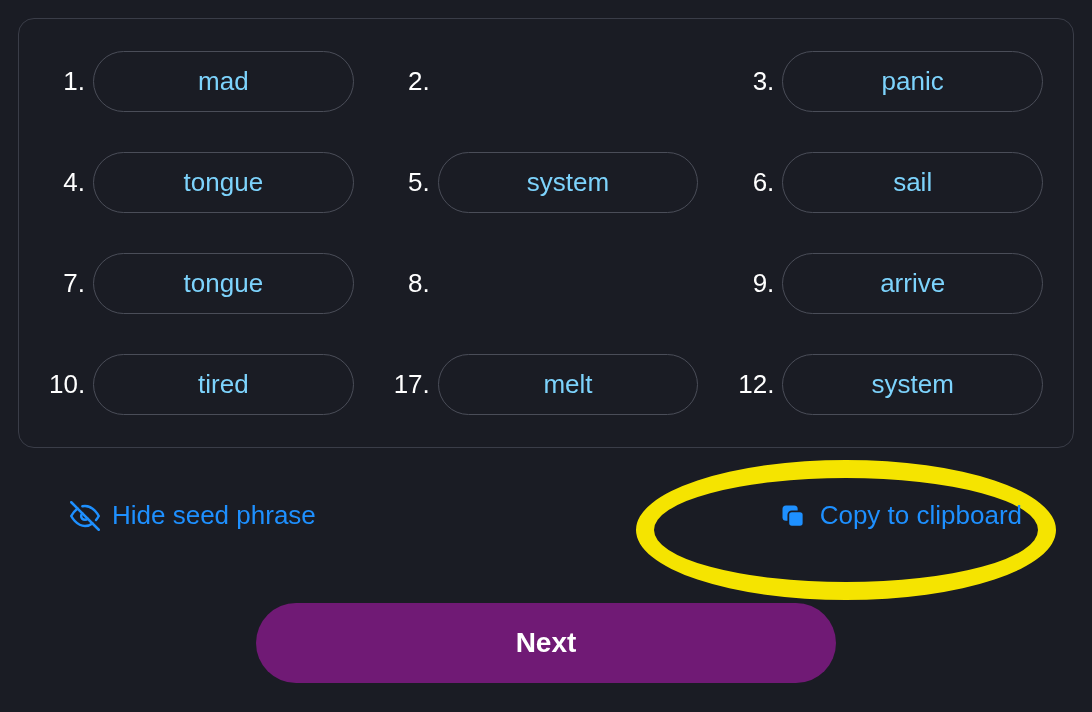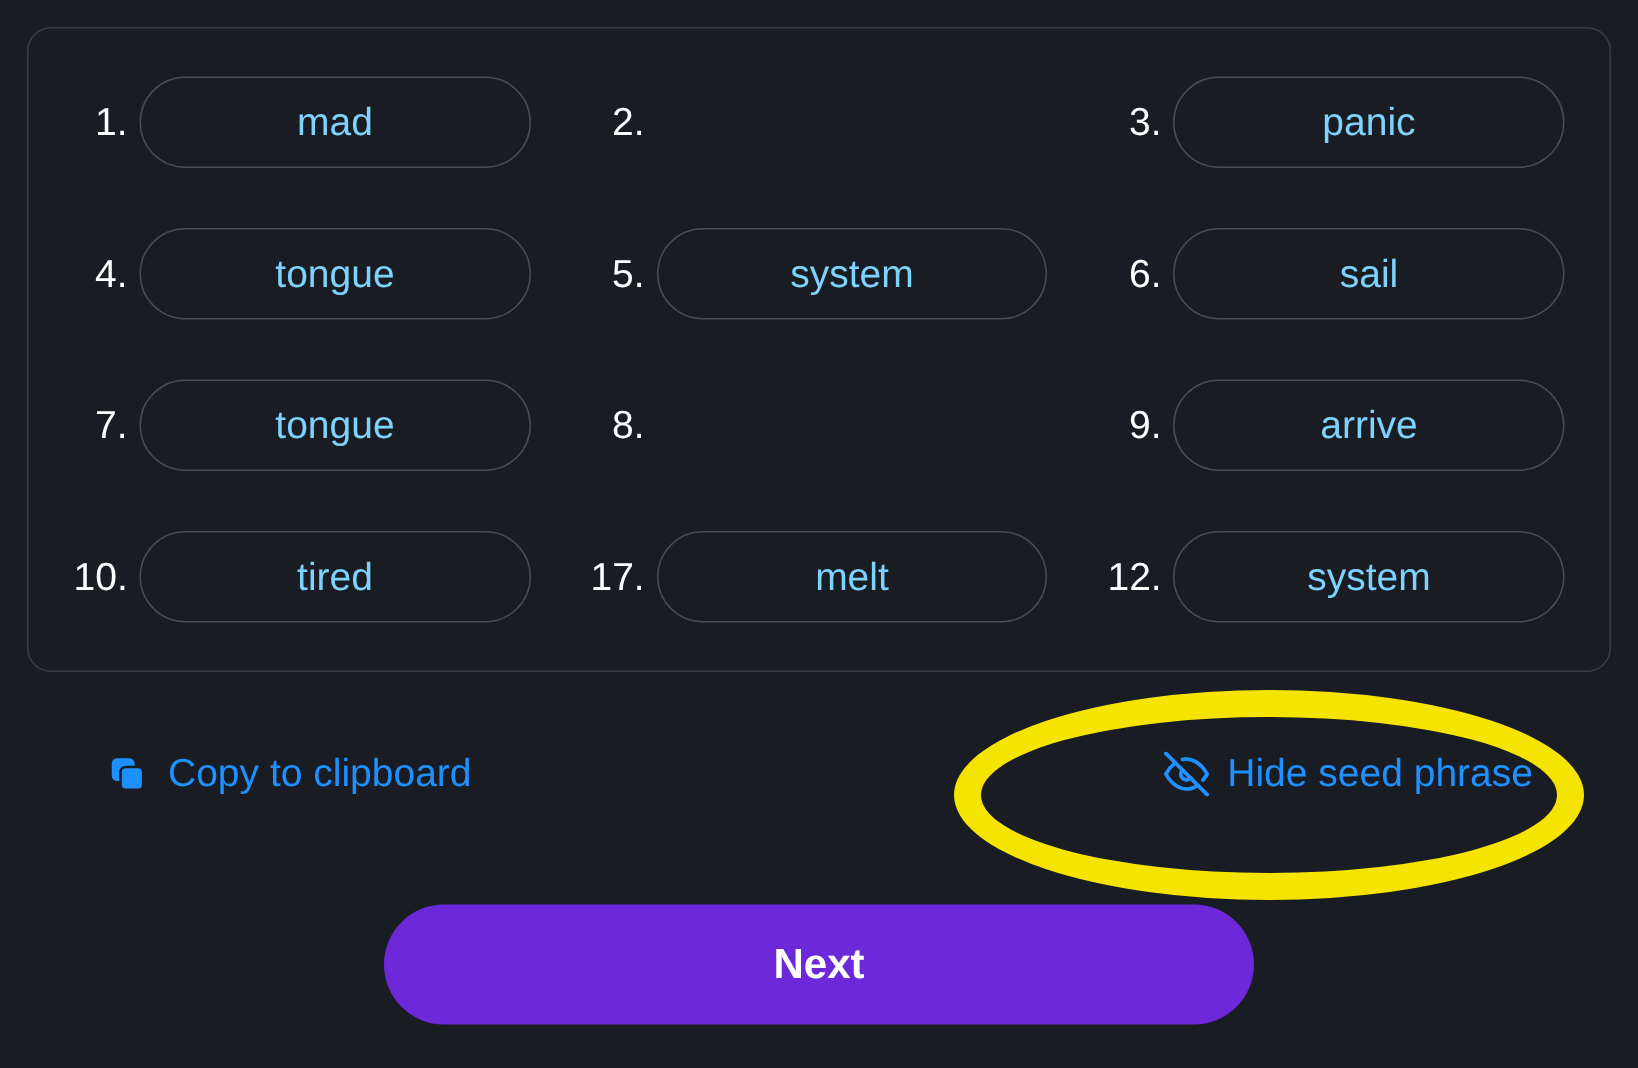--- a/index.html
+++ b/index.html
@@ -84,21 +84,21 @@
       top: 12px;
       z-index: 1;
       pointer-events: none;
     }
     .next-row {
       display: flex;
       justify-content: center;
       margin-top: 64px;
     }
     .next-btn {
-      background: #6d28d9;
+      background: #701a75;
       color: #ffffff;
       border: none;
       border-radius: 999px;
       font-size: 28px;
       font-weight: 600;
       padding: 24px 0;
       width: 580px;
       cursor: pointer;
     }
   </style>
@@ -154,36 +154,36 @@
       <span class="seed-pill">system</span>
     </div>
   </div>
 </div>
 
 <div class="actions-row">
   <div class="highlight-ellipse"></div>
 
   <button class="action-btn">
     <span class="action-icon">
-      <svg viewBox="0 0 24 24" width="28" height="28" fill="#1e90ff">
-        <rect x="3" y="3" width="13" height="13" rx="3"></rect>
-        <rect x="8" y="8" width="13" height="13" rx="3" fill="#1e90ff" stroke="#1a1c24" stroke-width="1.5"></rect>
-      </svg>
-    </span>
-    <span>Copy to clipboard</span>
-  </button>
-
-  <button class="action-btn">
-    <span class="action-icon">
       <svg viewBox="0 0 24 24" width="30" height="30" fill="none" stroke="#1e90ff" stroke-width="2" stroke-linecap="round" stroke-linejoin="round">
         <path d="M17.94 17.94A10.07 10.07 0 0 1 12 20c-7 0-11-8-11-8a18.45 18.45 0 0 1 5.06-5.94"></path>
         <path d="M9.9 4.24A9.12 9.12 0 0 1 12 4c7 0 11 8 11 8a18.5 18.5 0 0 1-2.16 3.19"></path>
         <path d="M14.12 14.12A3 3 0 1 1 9.88 9.88"></path>
         <line x1="1" y1="1" x2="23" y2="23"></line>
       </svg>
     </span>
     <span>Hide seed phrase</span>
   </button>
+
+  <button class="action-btn">
+    <span class="action-icon">
+      <svg viewBox="0 0 24 24" width="28" height="28" fill="#1e90ff">
+        <rect x="3" y="3" width="13" height="13" rx="3"></rect>
+        <rect x="8" y="8" width="13" height="13" rx="3" fill="#1e90ff" stroke="#1a1c24" stroke-width="1.5"></rect>
+      </svg>
+    </span>
+    <span>Copy to clipboard</span>
+  </button>
 </div>
 
 <div class="next-row">
   <button class="next-btn">Next</button>
 </div>
 
 </body></html>

